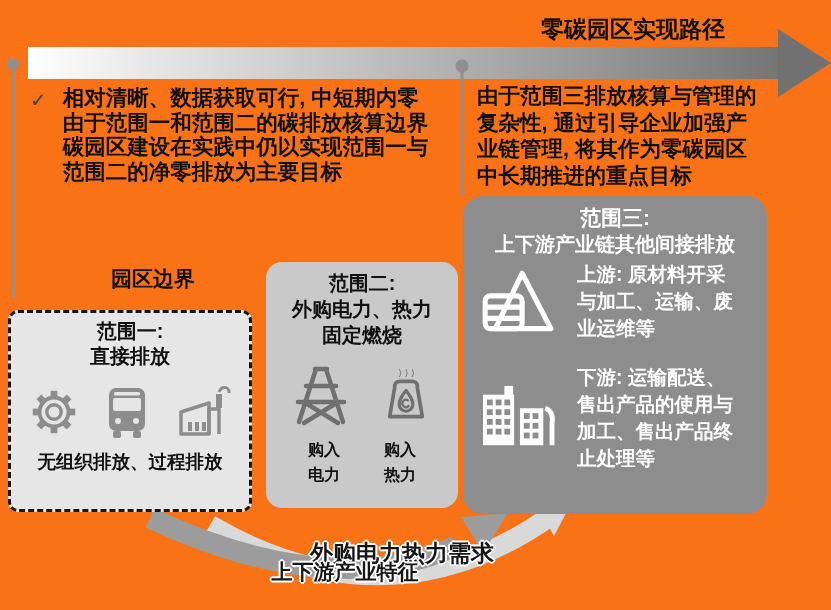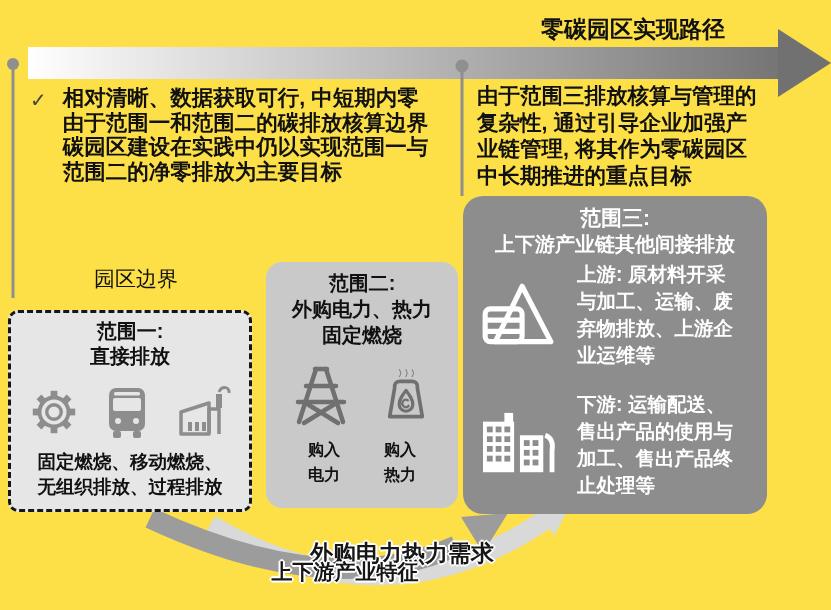--- a/index.html
+++ b/index.html
@@ -1,30 +1,30 @@
 <!DOCTYPE html>
 <html><head>
 <meta charset="utf-8">
 <style>
   html,body{margin:0;padding:0;background:#fff;}
   #canvas{
-    position:relative;width:831px;height:610px;background:#fde047;overflow:hidden;
+    position:relative;width:831px;height:610px;background:#f97316;overflow:hidden;
     font-family:"Liberation Sans","DejaVu Sans",sans-serif;color:#111;
   }
   #bg-svg{position:absolute;left:0;top:0;z-index:0;}
   .abs{position:absolute;}
 
   .top-title{left:488px;top:14px;width:290px;font-size:23px;font-weight:bold;text-align:center;z-index:2;}
 
   .note-left{left:30px;top:86px;width:444px;display:flex;gap:16px;z-index:2;}
   .note-left .check{font-size:20px;font-weight:bold;color:#444;line-height:24px;padding-top:2px;}
   .note-lines-l{font-size:21.5px;font-weight:bold;line-height:24.5px;}
   .note-right{left:477px;top:83px;width:330px;font-size:21.5px;font-weight:bold;line-height:26.5px;z-index:2;}
 
-  .boundary-label{left:46px;top:265px;width:180px;font-size:21px;font-weight:normal;text-align:center;z-index:2;}
+  .boundary-label{left:63px;top:265px;width:180px;font-size:21px;font-weight:bold;text-align:center;z-index:2;}
 
   .scope1{
     left:8px;top:310px;width:238px;height:196px;background:#e6e6e6;
     border:3px dashed #161616;border-radius:10px;z-index:2;
   }
   .scope1 .s-title{margin-top:6px;font-size:20px;font-weight:bold;line-height:25px;text-align:center;}
   .scope1 .s-icons{display:flex;justify-content:center;align-items:center;gap:20px;margin-top:12px;height:62px;}
   .scope1 .s-caption{margin-top:6px;font-size:18.5px;font-weight:bold;line-height:25px;text-align:center;}
 
   .scope2{
@@ -157,21 +157,20 @@
           <path d="M46,8 C49,1 57,3 56,9" stroke-width="3"></path>
         </g>
         <g fill="#8d8d8d">
           <rect x="15" y="38" width="4" height="9"></rect>
           <rect x="22" y="38" width="4" height="9"></rect>
           <rect x="29" y="38" width="4" height="9"></rect>
         </g>
       </svg>
     </div>
     <div class="s-caption">
-      <div>固定燃烧、移动燃烧、</div>
       <div>无组织排放、过程排放</div>
     </div>
   </div>
 
   <div class="abs scope2">
     <div class="s-title">
       <div>范围二:</div>
       <div>外购电力、热力</div>
       <div>固定燃烧</div>
     </div>
@@ -224,21 +223,20 @@
             <path d="M42,8 L70,62 H16 Z"></path>
             <rect x="6" y="30" width="36" height="32" rx="5"></rect>
             <path d="M6,41 H42"></path>
             <path d="M6,52 H42"></path>
           </g>
         </svg>
       </div>
       <div class="s-txt">
         <div>上游: 原材料开采</div>
         <div>与加工、运输、废</div>
-        <div>弃物排放、上游企</div>
         <div>业运维等</div>
       </div>
     </div>
 
     <div class="s-row down">
       <div class="s-ico">
 
         <svg width="84" height="70" viewBox="0 0 84 72">
           <rect x="28" y="3" width="9" height="10" fill="#ffffff"></rect>
           <rect x="6" y="12" width="32" height="52" fill="#ffffff"></rect>

